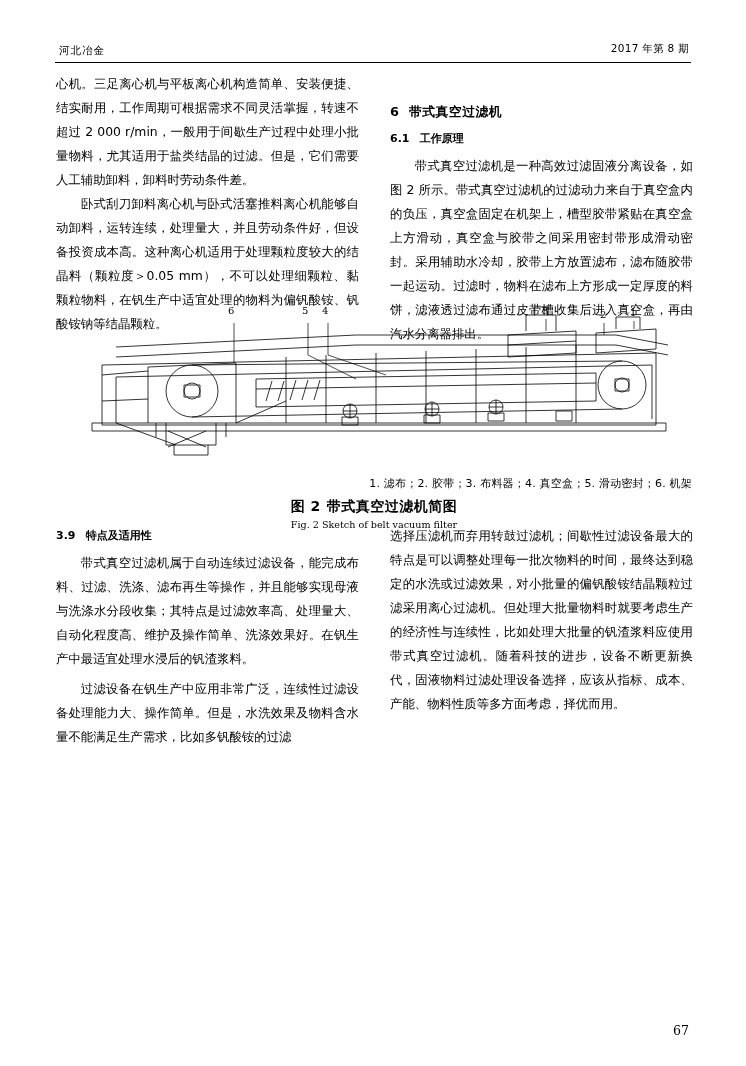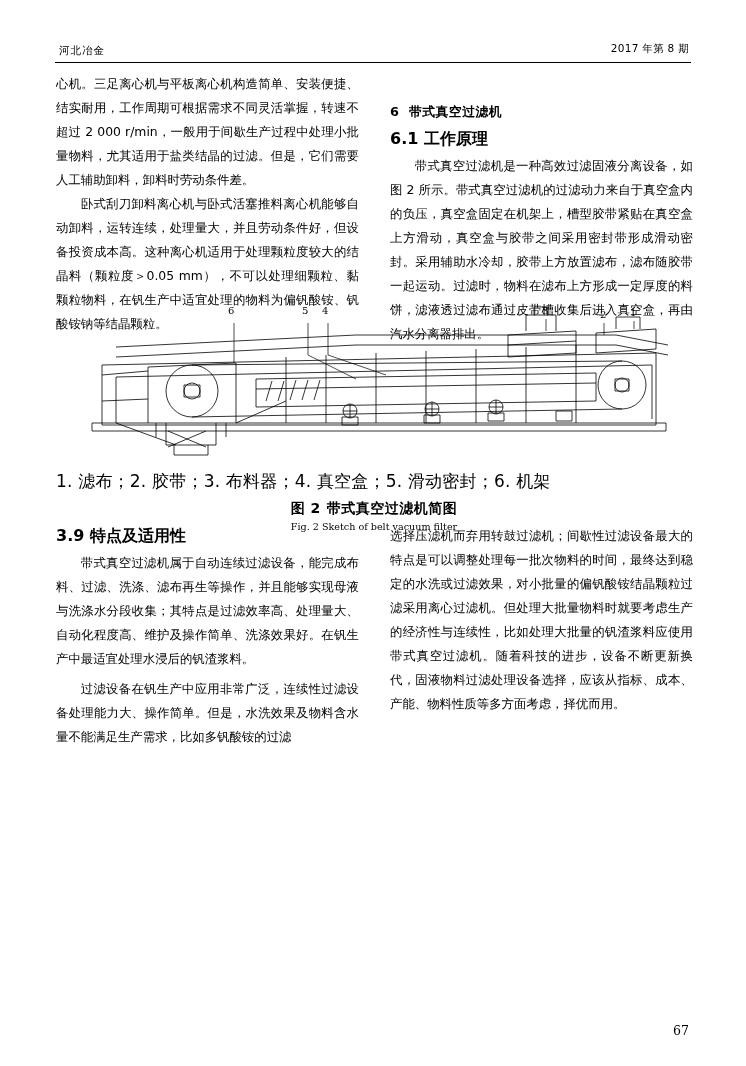--- a/index.html
+++ b/index.html
@@ -74,21 +74,21 @@
     font-size: 12.8px;
     letter-spacing: 0.5px;
     margin: 0;
   }
   .sec-head .num {
     display: inline-block;
     min-width: 14px;
   }
   .sub-head {
     font-weight: bold;
-    font-size: 16px;
+    font-size: 11px;
     margin: 0;
   }
   .sub-head .num {
     display: inline-block;
     min-width: 26px;
   }
   .gap-s { height: 3px; }
 
   
   .figure {
@@ -96,22 +96,23 @@
     left: 56px;
     top: 305px;
     width: 636px;
   }
   .figure-img {
     width: 636px;
     height: 165px;
     position: relative;
   }
   .fig-caption-parts {
-    text-align: left;
-    font-size: 17px;
+    text-align: right;
+    font-size: 11px;
+    margin-top: 6px;
     letter-spacing: 0.2px;
   }
   .fig-title {
     text-align: center;
     font-size: 14px;
     font-weight: bold;
     margin-top: 7px;
     letter-spacing: 0.5px;
   }
   .fig-title .lab { margin-right: 6px; }

